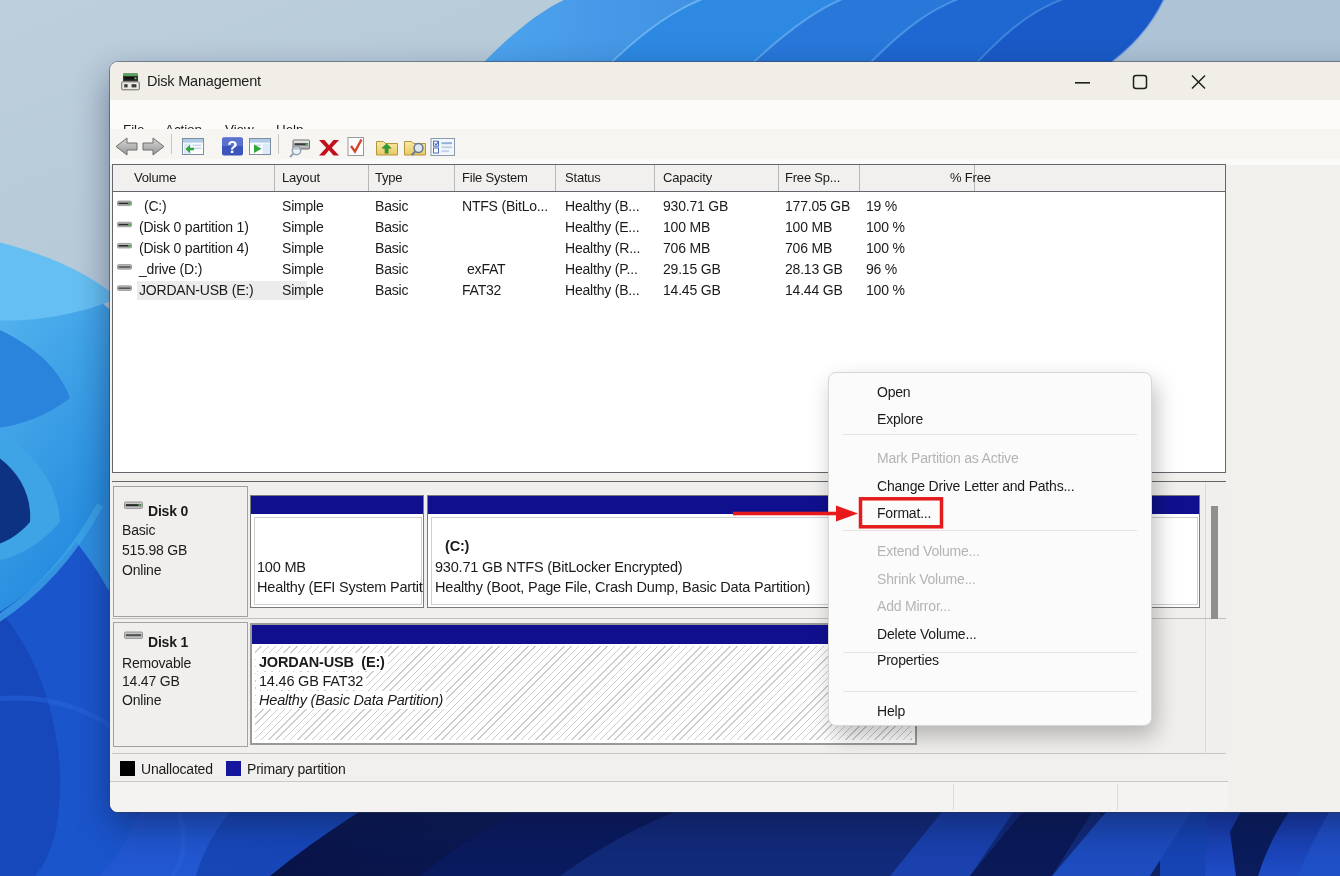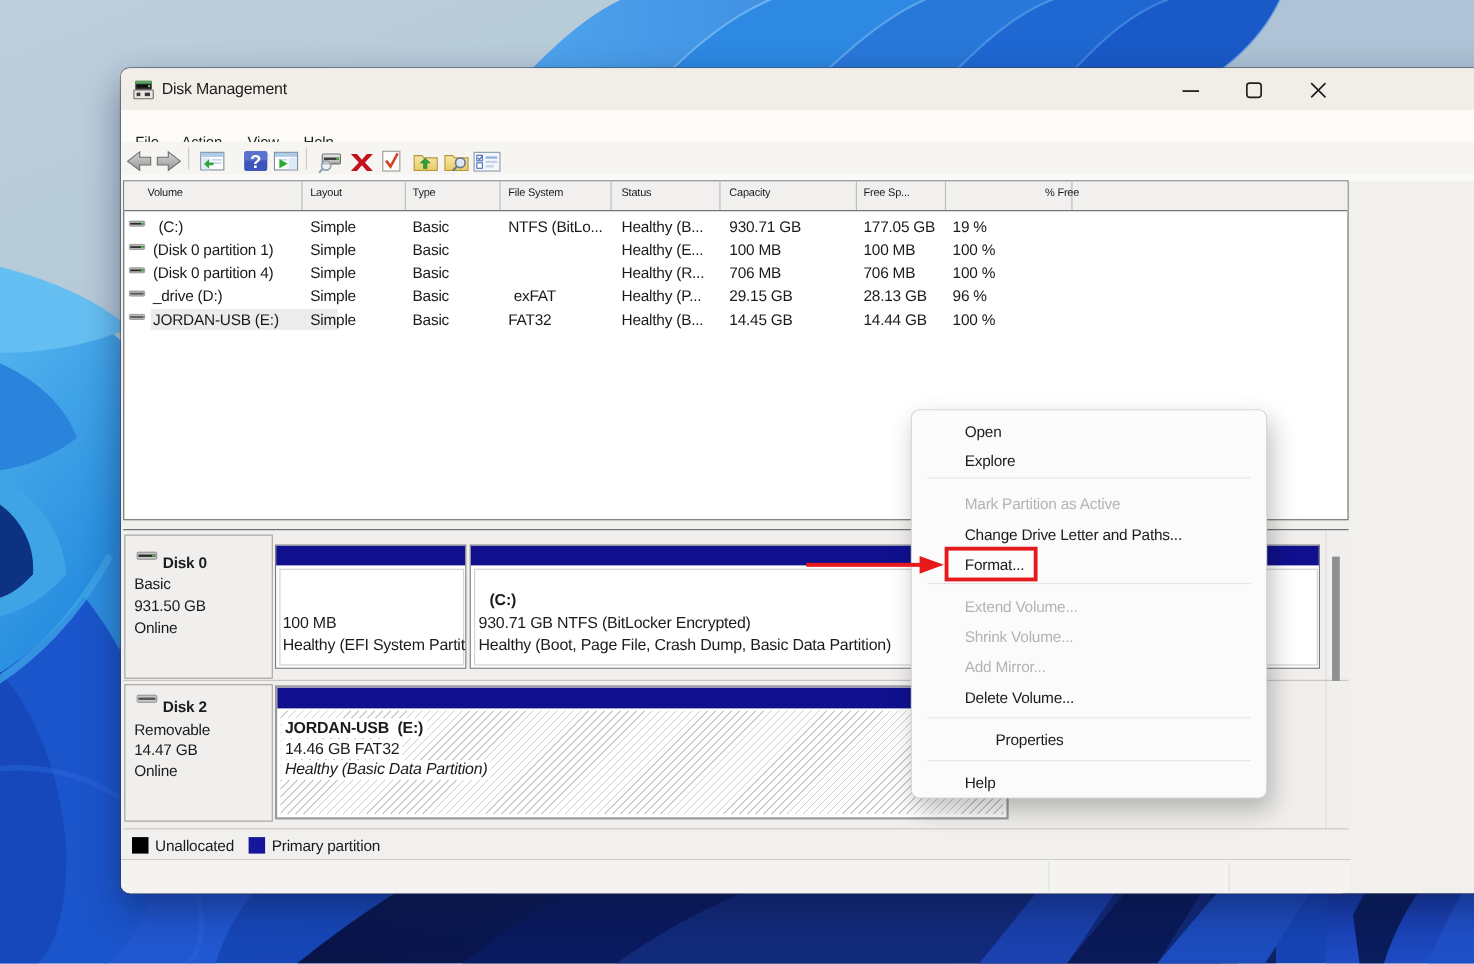--- a/index.html
+++ b/index.html
@@ -17,21 +17,21 @@
   #toolbar{position:absolute;left:0;top:67px;width:100%;height:30px;background:#f7f5f2;}
   #gapbar{position:absolute;left:0;top:97px;width:100%;height:6px;background:#fafaf8;}
   .tsep{position:absolute;top:72px;width:1px;height:20px;background:#c9c7c3;}
   
   #listview{position:absolute;left:2px;top:102px;width:1114px;height:309px;background:#fff;
     border:1px solid #63666b;box-sizing:border-box;}
   .hcell{position:absolute;top:0;height:26px;border-right:1px solid #b8b8b8;
     box-sizing:border-box;}
   #lvheader{position:absolute;left:0;top:0;width:100%;height:27px;background:#f1f0ef;
     border-bottom:1px solid #63666b;box-sizing:border-box;}
-  .htext{position:absolute;top:5px;font-size:10px;color:#1a1a1a;letter-spacing:-0.2px;}
+  .htext{position:absolute;top:5px;font-size:13px;color:#1a1a1a;letter-spacing:-0.2px;}
   .rowtext{position:absolute;font-size:14px;color:#1a1a1a;white-space:nowrap;letter-spacing:-0.2px;}
   
   #lowerpane{position:absolute;left:2px;top:419px;width:1114px;height:272px;background:#f0efed;
     border-top:1px solid #63666b;box-sizing:border-box;}
   #legend{position:absolute;left:2px;top:691px;width:1114px;height:28px;background:#f1f0ee;
     border-top:1px solid #c9c7c4;box-sizing:border-box;}
   #statusbar{position:absolute;left:0px;top:719px;width:1118px;height:31px;background:#f4f3f1;
     border-top:1px solid #cbc9c6;border-radius:0 0 8px 8px;box-sizing:border-box;}
   .diskbox{position:absolute;border:1px solid #a3a1a0;box-sizing:border-box;}
   .part{position:absolute;background:#fff;border:1px solid #7a7a7a;box-sizing:border-box;}
@@ -293,21 +293,21 @@
   <div id="lowerpane">
     <div class="abs" style="left:1093px;top:0;width:1px;height:272px;background:#dcdad7;"></div>
     <div class="diskbox" style="left:1px;top:4px;width:135px;height:131px;"></div>
     <svg class="abs" style="left:12px;top:19px;" width="20" height="12" viewBox="0 0 20 12">
       <rect x="0.5" y="1" width="18" height="6.4" rx="1.2" fill="#c9c9c9" stroke="#808080" stroke-width="0.8"></rect>
       <rect x="1.8" y="3.1" width="15.4" height="2.2" fill="#2a2a2a"></rect>
       <rect x="14.4" y="3.2" width="2.2" height="2" fill="#49c24f"></rect>
     </svg>
     <div class="dtext" style="left:36px;top:21px;font-weight:bold;">Disk 0</div>
     <div class="dtext" style="left:10px;top:40px;">Basic</div>
-    <div class="dtext" style="left:10px;top:60px;">931.50 GB</div>
+    <div class="dtext" style="left:10px;top:60px;">515.98 GB</div>
     <div class="dtext" style="left:10px;top:80px;">Online</div>
     <div class="part" style="left:138px;top:13px;width:174px;height:113px;overflow:hidden;">
       <div class="partbar"></div>
       <div class="inner" style="left:3px;top:21px;width:166px;height:86px;"></div>
       <div class="ptext" style="left:6px;top:62.5px;">100 MB</div>
       <div class="ptext" style="left:6px;top:82.5px;">Healthy (EFI System Partition)</div>
     </div>
     <div class="part" style="left:315px;top:13px;width:714px;height:113px;overflow:hidden;">
       <div class="partbar"></div>
       <div class="inner" style="left:3px;top:21px;width:706px;height:86px;"></div>
@@ -318,21 +318,21 @@
     <div class="part" style="left:1032px;top:13px;width:56px;height:113px;overflow:hidden;">
       <div class="partbar"></div>
       <div class="inner" style="left:3px;top:21px;width:48px;height:86px;"></div>
     </div>
     <div class="abs" style="left:0;top:136px;width:1114px;height:1px;background:#c2c0be;"></div>
     <div class="diskbox" style="left:1px;top:140px;width:135px;height:125px;"></div>
     <svg class="abs" style="left:12px;top:149px;" width="20" height="12" viewBox="0 0 20 12">
       <rect x="0.5" y="1" width="18" height="6.4" rx="1.2" fill="#c9c9c9" stroke="#808080" stroke-width="0.8"></rect>
       <rect x="1.8" y="3.1" width="15.4" height="2.2" fill="#555"></rect>
     </svg>
-    <div class="dtext" style="left:36px;top:152px;font-weight:bold;">Disk 2</div>
+    <div class="dtext" style="left:36px;top:152px;font-weight:bold;">Disk 1</div>
     <div class="dtext" style="left:10px;top:172.5px;">Removable</div>
     <div class="dtext" style="left:10px;top:191px;">14.47 GB</div>
     <div class="dtext" style="left:10px;top:210px;">Online</div>
     <div class="part" style="left:138px;top:141px;width:667px;height:122px;border:2px solid #9a9a9a;overflow:hidden;">
       <div class="partbar" style="height:19px;"></div>
       <div class="abs" style="left:3px;top:21px;right:3px;bottom:3px;
         background:repeating-linear-gradient(135deg,#ffffff 0px,#ffffff 4.1px,#cdcdcd 4.1px,#cdcdcd 5.1px);"></div>
       <div class="ptext" style="left:4px;top:28px;background:#fff;padding:1px 3px;font-weight:bold;">JORDAN-USB&nbsp;&nbsp;(E:)</div>
       <div class="ptext" style="left:4px;top:46.5px;background:#fff;padding:1px 3px;">14.46 GB FAT32</div>
       <div class="ptext" style="left:4px;top:66px;background:#fff;padding:1px 3px;font-style:italic;">Healthy (Basic Data Partition)</div>
@@ -357,21 +357,21 @@
   <div class="msep" style="top:61px;"></div>
   <div class="mi gray" style="top:77px;">Mark Partition as Active</div>
   <div class="mi" style="top:104.5px;">Change Drive Letter and Paths...</div>
   <div class="mi" style="top:132px;">Format...</div>
   <div class="msep" style="top:157px;"></div>
   <div class="mi gray" style="top:170px;text-align:center;">Extend Volume...</div>
   <div class="mi gray" style="top:197.5px;">Shrink Volume...</div>
   <div class="mi gray" style="top:225px;">Add Mirror...</div>
   <div class="mi" style="top:252.5px;">Delete Volume...</div>
   <div class="msep" style="top:278.5px;"></div>
-  <div class="mi" style="top:291px;margin-left:28px;">Properties</div>
+  <div class="mi" style="top:279px;">Properties</div>
   <div class="msep" style="top:317.5px;"></div>
   <div class="mi" style="top:330px;">Help</div>
 </div>
 <svg id="anno" class="abs" style="left:720px;top:490px;" width="240" height="50" viewBox="0 0 240 50">
   <rect x="140.5" y="8.8" width="81" height="28" fill="none" stroke="#e31b1c" stroke-width="3.5"></rect>
   <rect x="13" y="21.7" width="104" height="3.6" fill="#e8191b"></rect>
   <path d="M 116 15.5 L 138 23.5 L 116 31.5 Z" fill="#e8191b"></path>
 </svg>
 
 </body></html>

